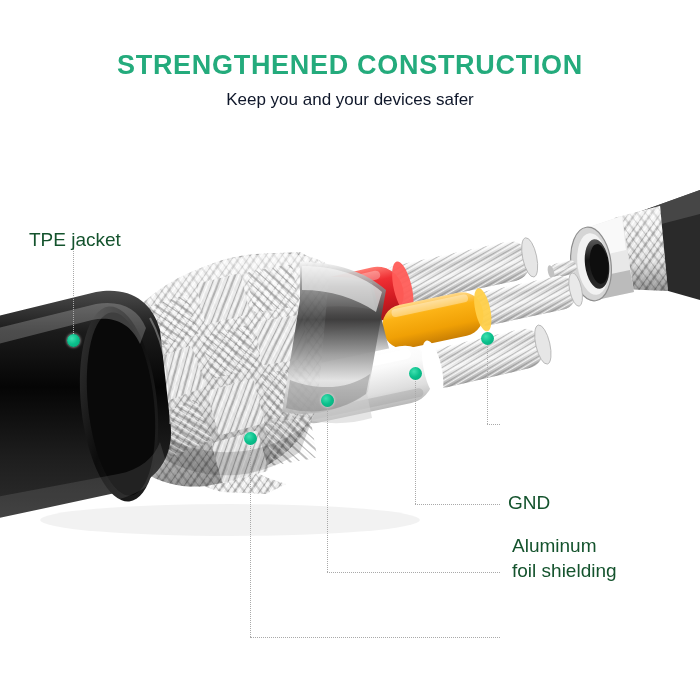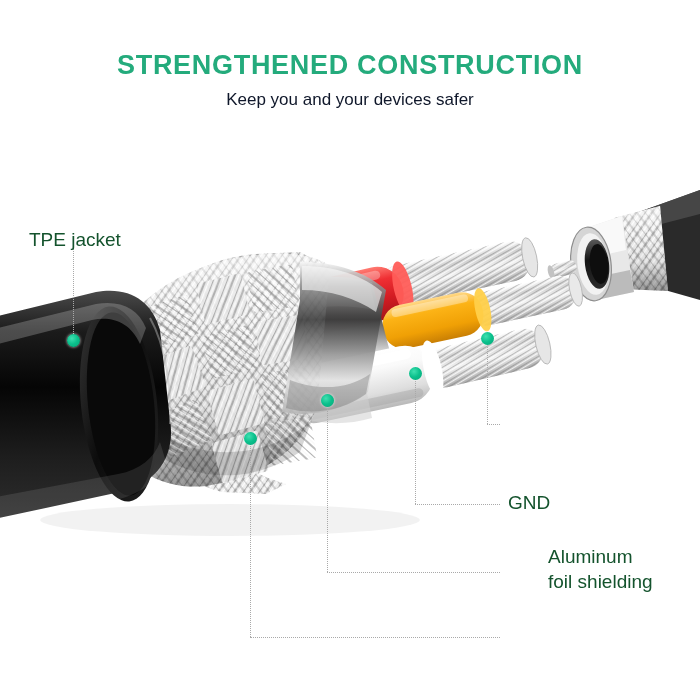--- a/index.html
+++ b/index.html
@@ -54,21 +54,21 @@
   .label {
     position: absolute;
     font-size: 19px;
     color: #14532d;
     line-height: 1.30;
     white-space: pre-line;
   }
   #label-tpe      { left: 29px;  top: 228px; }
   #label-tinning  { left: 512px; top: 408px; }
   #label-gnd      { left: 508px; top: 491px; }
-  #label-alfoil   { left: 512px; top: 545px; margin-left: 36px; }
+  #label-alfoil   { left: 512px; top: 534px; }
   #label-braid    { left: 512px; top: 627px; }
 
   
   .ldr-v {
     position: absolute;
     width: 0;
     border-left: 1.4px dotted #a9a9a9;
   }
   .ldr-h {
     position: absolute;

